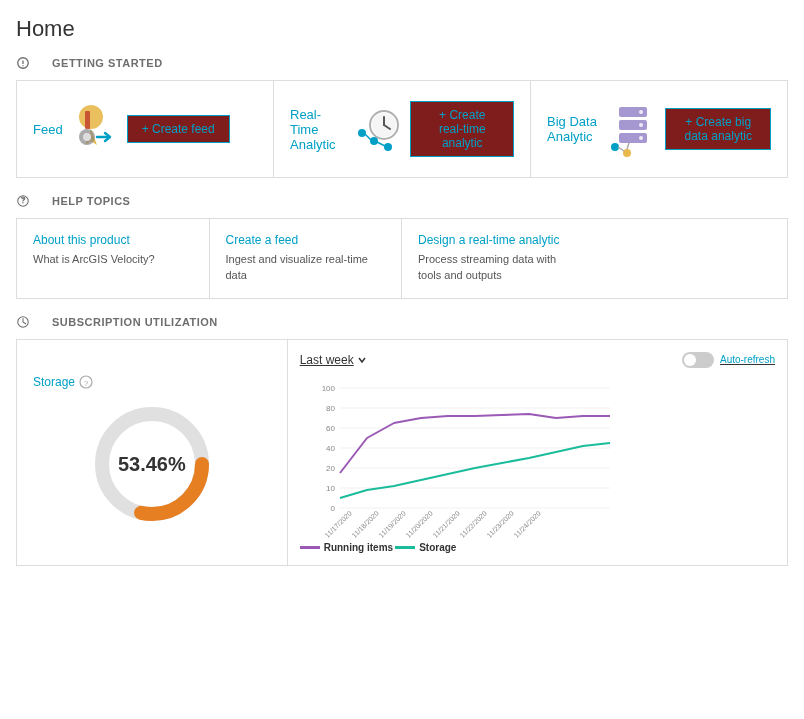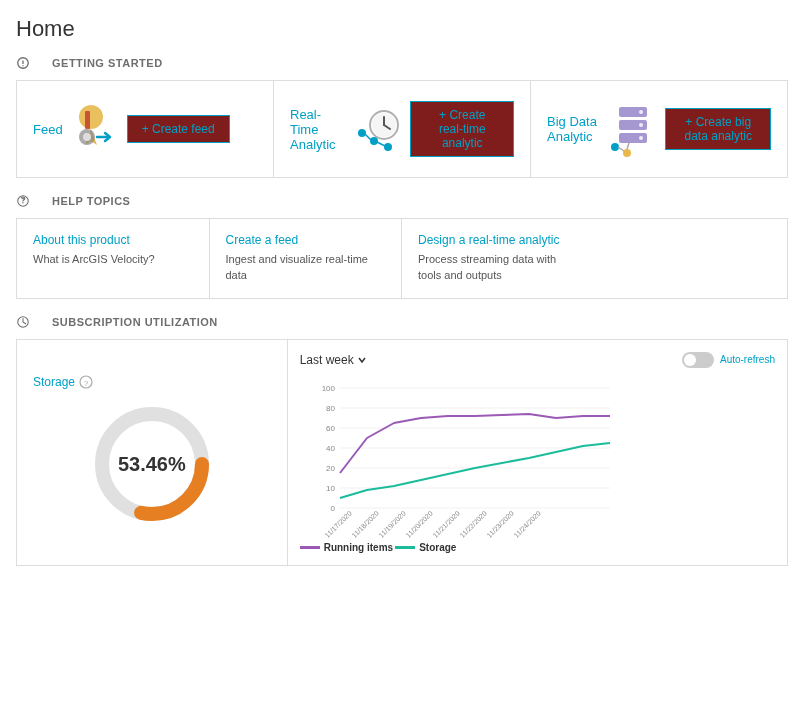--- a/index.html
+++ b/index.html
@@ -185,21 +185,21 @@
           <svg width="130" height="130" viewBox="0 0 130 130">
             <circle cx="65" cy="65" r="50" fill="none" stroke="#e0e0e0" stroke-width="14"></circle>
 
             <circle cx="65" cy="65" r="50" fill="none" stroke="#e67e22" stroke-width="14" stroke-dasharray="167.93 314.16" stroke-dashoffset="78.54" stroke-linecap="round"></circle>
           </svg>
           <span class="donut-label">53.46%</span>
         </div>
       </div>
 
       <div class="sub-cell" style="align-items:flex-start;padding:12px 12px;">
-        <div class="chart-header" style="width:100%;">
+        <div class="chart-header" style="width:100%;text-decoration:underline;">
           <div class="chart-period">
             <span>Last week</span>
             <svg width="10" height="10" viewBox="0 0 10 10">
               <polyline points="2,3 5,7 8,3" fill="none" stroke="#333" stroke-width="1.5"></polyline>
             </svg>
           </div>
           <div class="auto-refresh">
             <div class="toggle">
               <div class="toggle-knob"></div>
             </div>

